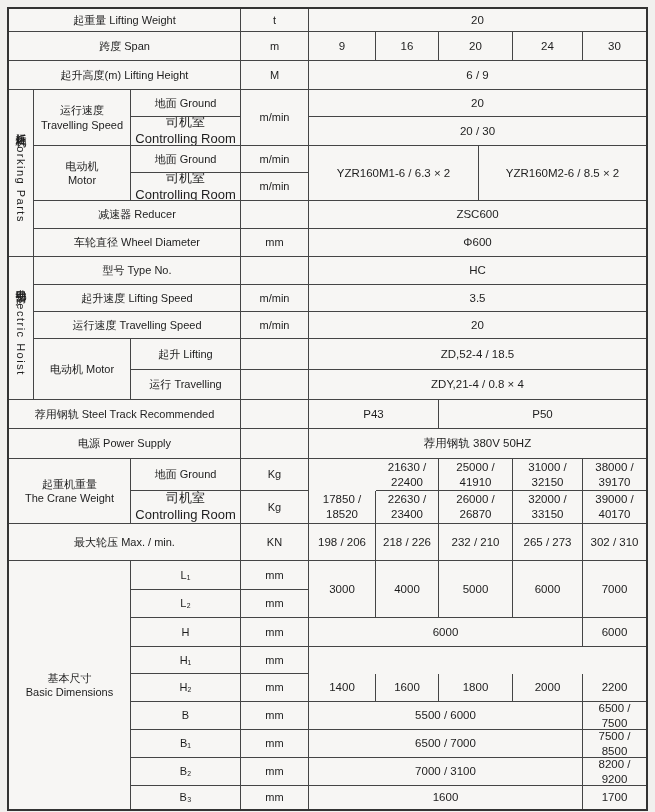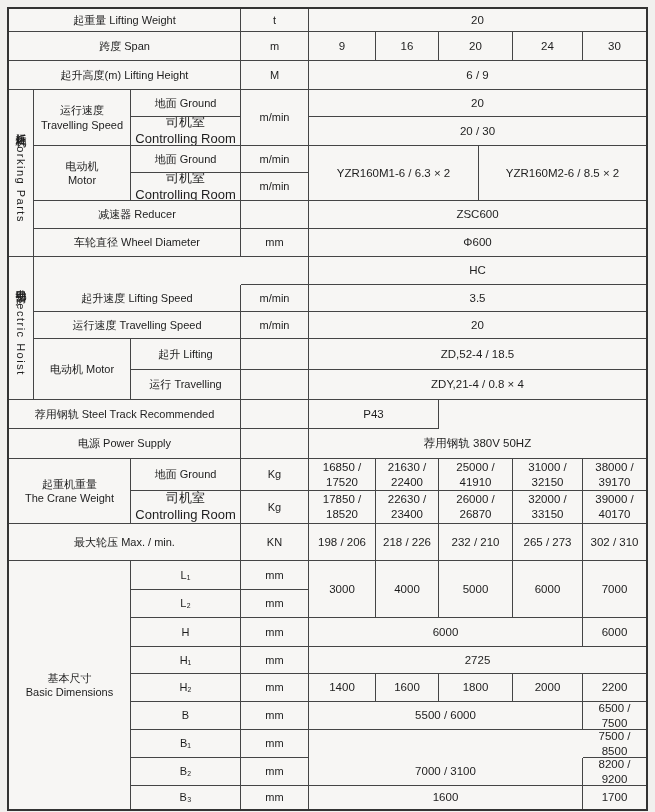--- a/index.html
+++ b/index.html
@@ -85,20 +85,21 @@
   <div class="cell" style="grid-area:8/2/9/4">减速器 Reducer</div>
   <div class="cell" style="grid-area:8/4/9/5"></div>
   <div class="cell val er" style="grid-area:8/5/9/11">ZSC600</div>
 
   <div class="cell" style="grid-area:9/2/10/4">车轮直径 Wheel Diameter</div>
   <div class="cell" style="grid-area:9/4/10/5">mm</div>
   <div class="cell val er" style="grid-area:9/5/10/11">Φ600</div>
 
   <div class="cell vcell" style="grid-area:10/1/15/2">电动葫芦 Electric Hoist</div>
 
+  <div class="cell" style="grid-area:10/2/11/4">型号 Type No.</div>
   <div class="cell" style="grid-area:10/4/11/5"></div>
   <div class="cell val er" style="grid-area:10/5/11/11">HC</div>
 
   <div class="cell" style="grid-area:11/2/12/4">起升速度 Lifting Speed</div>
   <div class="cell" style="grid-area:11/4/12/5">m/min</div>
   <div class="cell val er" style="grid-area:11/5/12/11">3.5</div>
 
   <div class="cell" style="grid-area:12/2/13/4">运行速度 Travelling Speed</div>
   <div class="cell" style="grid-area:12/4/13/5">m/min</div>
   <div class="cell val er" style="grid-area:12/5/13/11">20</div>
@@ -107,31 +108,30 @@
   <div class="cell" style="grid-area:13/3/14/4">起升 Lifting</div>
   <div class="cell" style="grid-area:13/4/14/5"></div>
   <div class="cell val er" style="grid-area:13/5/14/11">ZD,52-4 / 18.5</div>
   <div class="cell" style="grid-area:14/3/15/4">运行 Travelling</div>
   <div class="cell" style="grid-area:14/4/15/5"></div>
   <div class="cell val er" style="grid-area:14/5/15/11">ZDY,21-4 / 0.8 × 4</div>
 
   <div class="cell" style="grid-area:15/1/16/4">荐用钢轨 Steel Track Recommended</div>
   <div class="cell" style="grid-area:15/4/16/5"></div>
   <div class="cell val" style="grid-area:15/5/16/7">P43</div>
+  <div class="cell val er" style="grid-area:15/7/16/11">P50</div>
 
   <div class="cell" style="grid-area:16/1/17/4">电源 Power Supply</div>
   <div class="cell" style="grid-area:16/4/17/5"></div>
   <div class="cell val er" style="grid-area:16/5/17/11">荐用钢轨 380V  50HZ</div>
 
   <div class="cell" style="grid-area:17/1/19/3">起重机重量
 The Crane Weight</div>
   <div class="cell" style="grid-area:17/3/18/4">地面 Ground</div>
   <div class="cell" style="grid-area:17/4/18/5">Kg</div>
-  <div class="cell val" style="grid-area:17/5/18/6">16850 /
-17520</div>
   <div class="cell val" style="grid-area:17/6/18/7">21630 /
 22400</div>
   <div class="cell val" style="grid-area:17/7/18/9">25000 /
 41910</div>
   <div class="cell val" style="grid-area:17/9/18/10">31000 /
 32150</div>
   <div class="cell val er" style="grid-area:17/10/18/11">38000 /
 39170</div>
   <div class="cell sm" style="grid-area:18/3/19/4">司机室
 Controlling Room</div>
@@ -168,37 +168,37 @@
   <div class="cell val" style="grid-area:20/9/22/10">6000</div>
   <div class="cell val er" style="grid-area:20/10/22/11">7000</div>
 
   <div class="cell" style="grid-area:22/3/23/4">H</div>
   <div class="cell" style="grid-area:22/4/23/5">mm</div>
   <div class="cell val" style="grid-area:22/5/23/10">6000</div>
   <div class="cell val er" style="grid-area:22/10/23/11">6000</div>
 
   <div class="cell" style="grid-area:23/3/24/4">H₁</div>
   <div class="cell" style="grid-area:23/4/24/5">mm</div>
-  <div class="cell val er" style="grid-area:23/5/24/11">2725</div>
 
   <div class="cell" style="grid-area:24/3/25/4">H₂</div>
   <div class="cell" style="grid-area:24/4/25/5">mm</div>
   <div class="cell val" style="grid-area:24/5/25/6">1400</div>
   <div class="cell val" style="grid-area:24/6/25/7">1600</div>
   <div class="cell val" style="grid-area:24/7/25/9">1800</div>
   <div class="cell val" style="grid-area:24/9/25/10">2000</div>
   <div class="cell val er" style="grid-area:24/10/25/11">2200</div>
 
   <div class="cell" style="grid-area:25/3/26/4">B</div>
   <div class="cell" style="grid-area:25/4/26/5">mm</div>
   <div class="cell val" style="grid-area:25/5/26/10">5500 / 6000</div>
   <div class="cell val er" style="grid-area:25/10/26/11">6500 / 7500</div>
 
   <div class="cell" style="grid-area:26/3/27/4">B₁</div>
   <div class="cell" style="grid-area:26/4/27/5">mm</div>
+  <div class="cell val" style="grid-area:26/5/27/10">6500 / 7000</div>
   <div class="cell val er" style="grid-area:26/10/27/11">7500 / 8500</div>
 
   <div class="cell" style="grid-area:27/3/28/4">B₂</div>
   <div class="cell" style="grid-area:27/4/28/5">mm</div>
   <div class="cell val" style="grid-area:27/5/28/10">7000 / 3100</div>
   <div class="cell val er" style="grid-area:27/10/28/11">8200 / 9200</div>
 
   <div class="cell eb" style="grid-area:28/3/29/4">B₃</div>
   <div class="cell eb" style="grid-area:28/4/29/5">mm</div>
   <div class="cell val eb" style="grid-area:28/5/29/10">1600</div>

